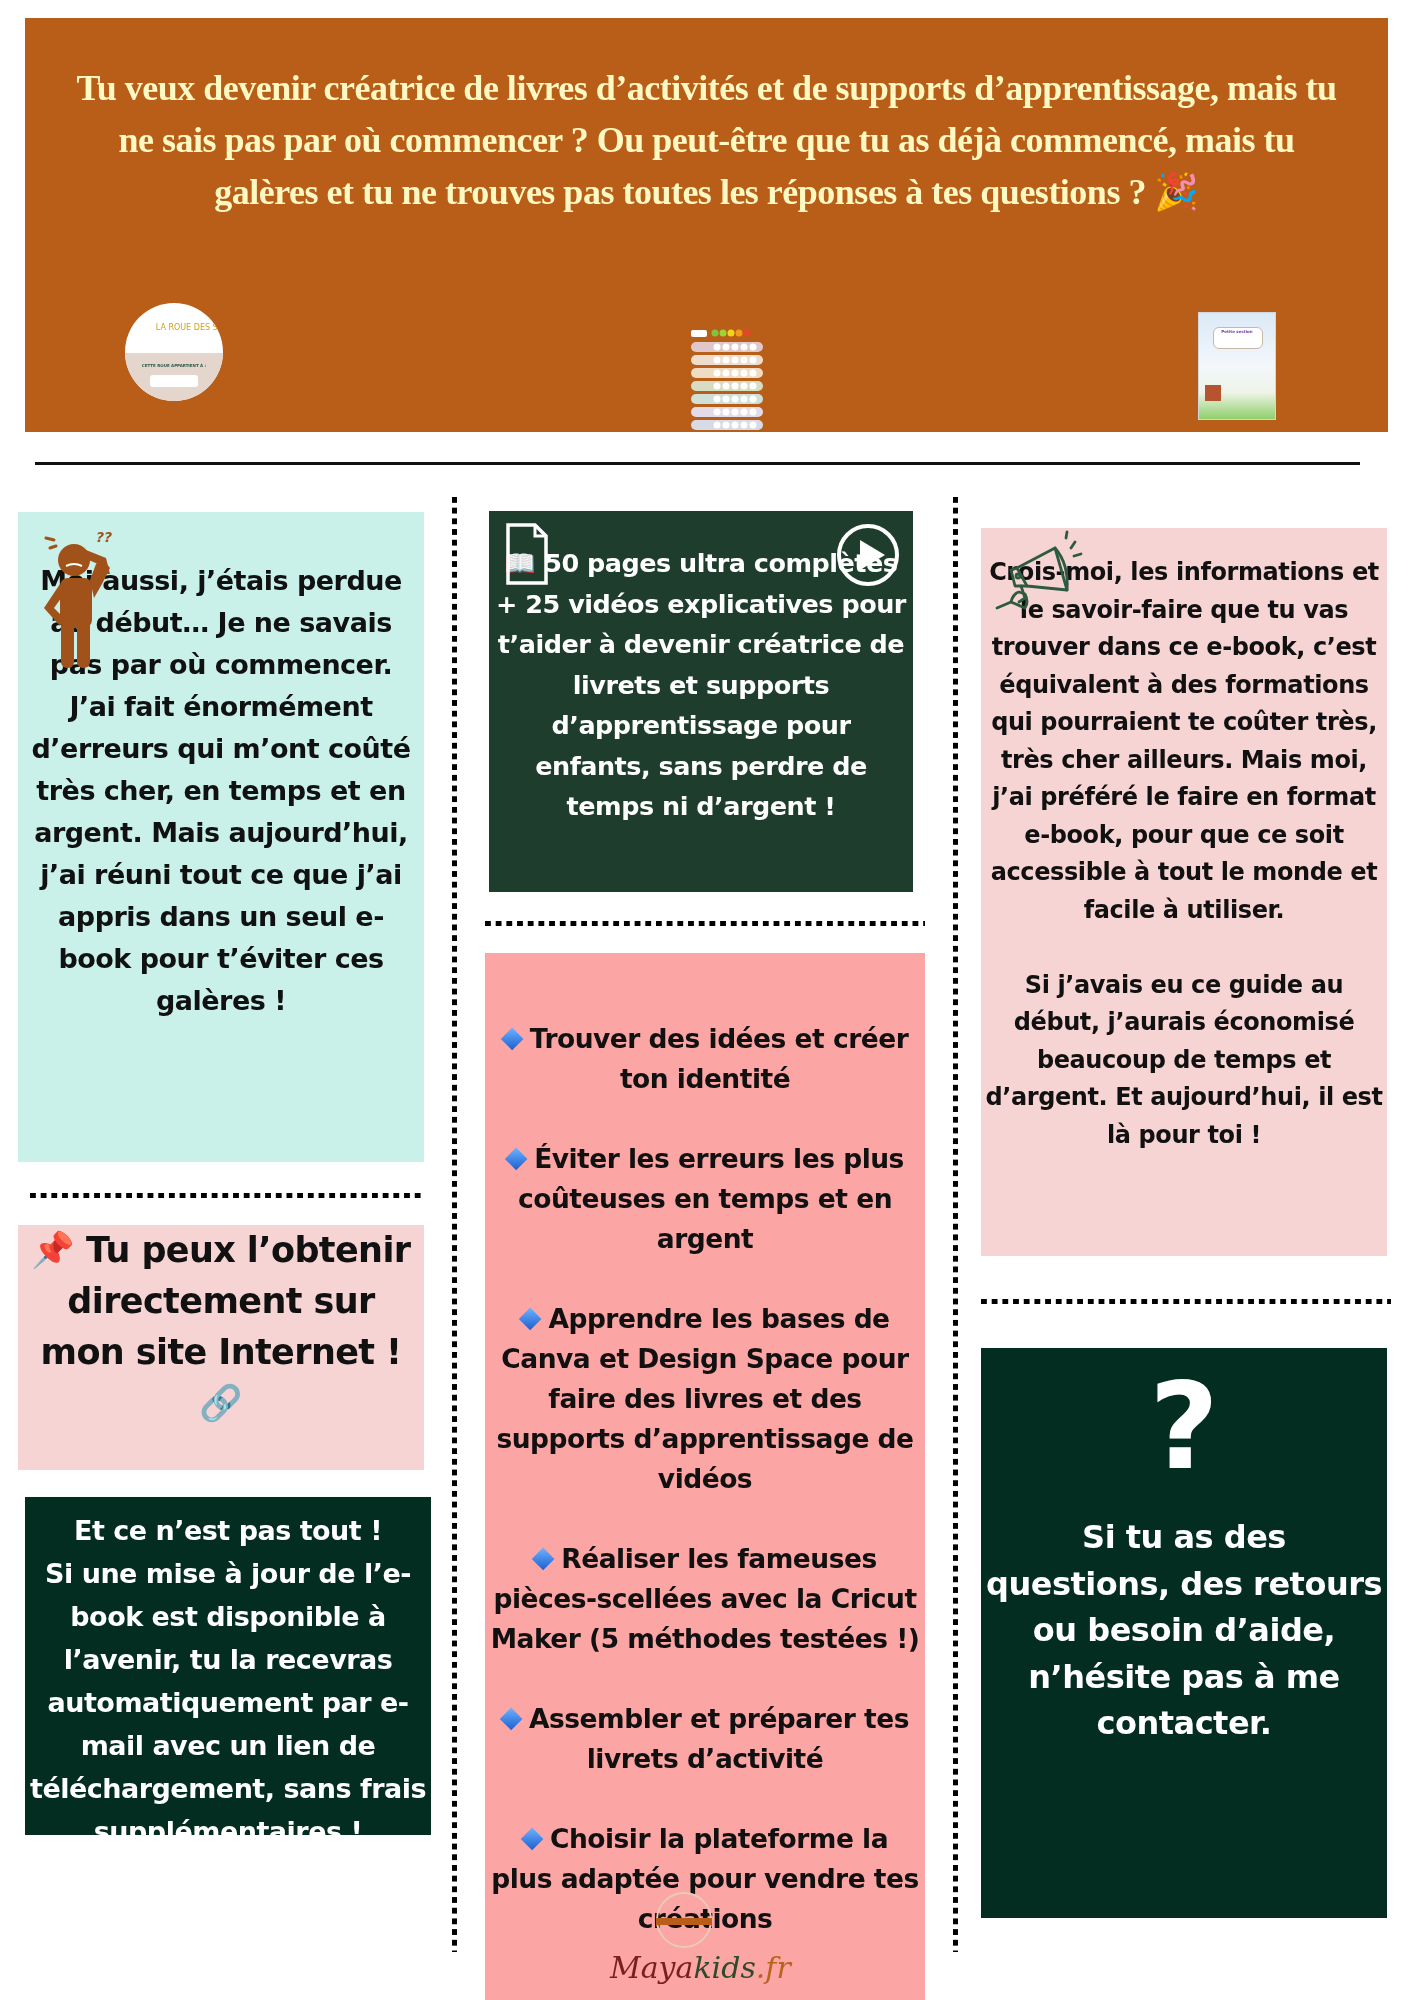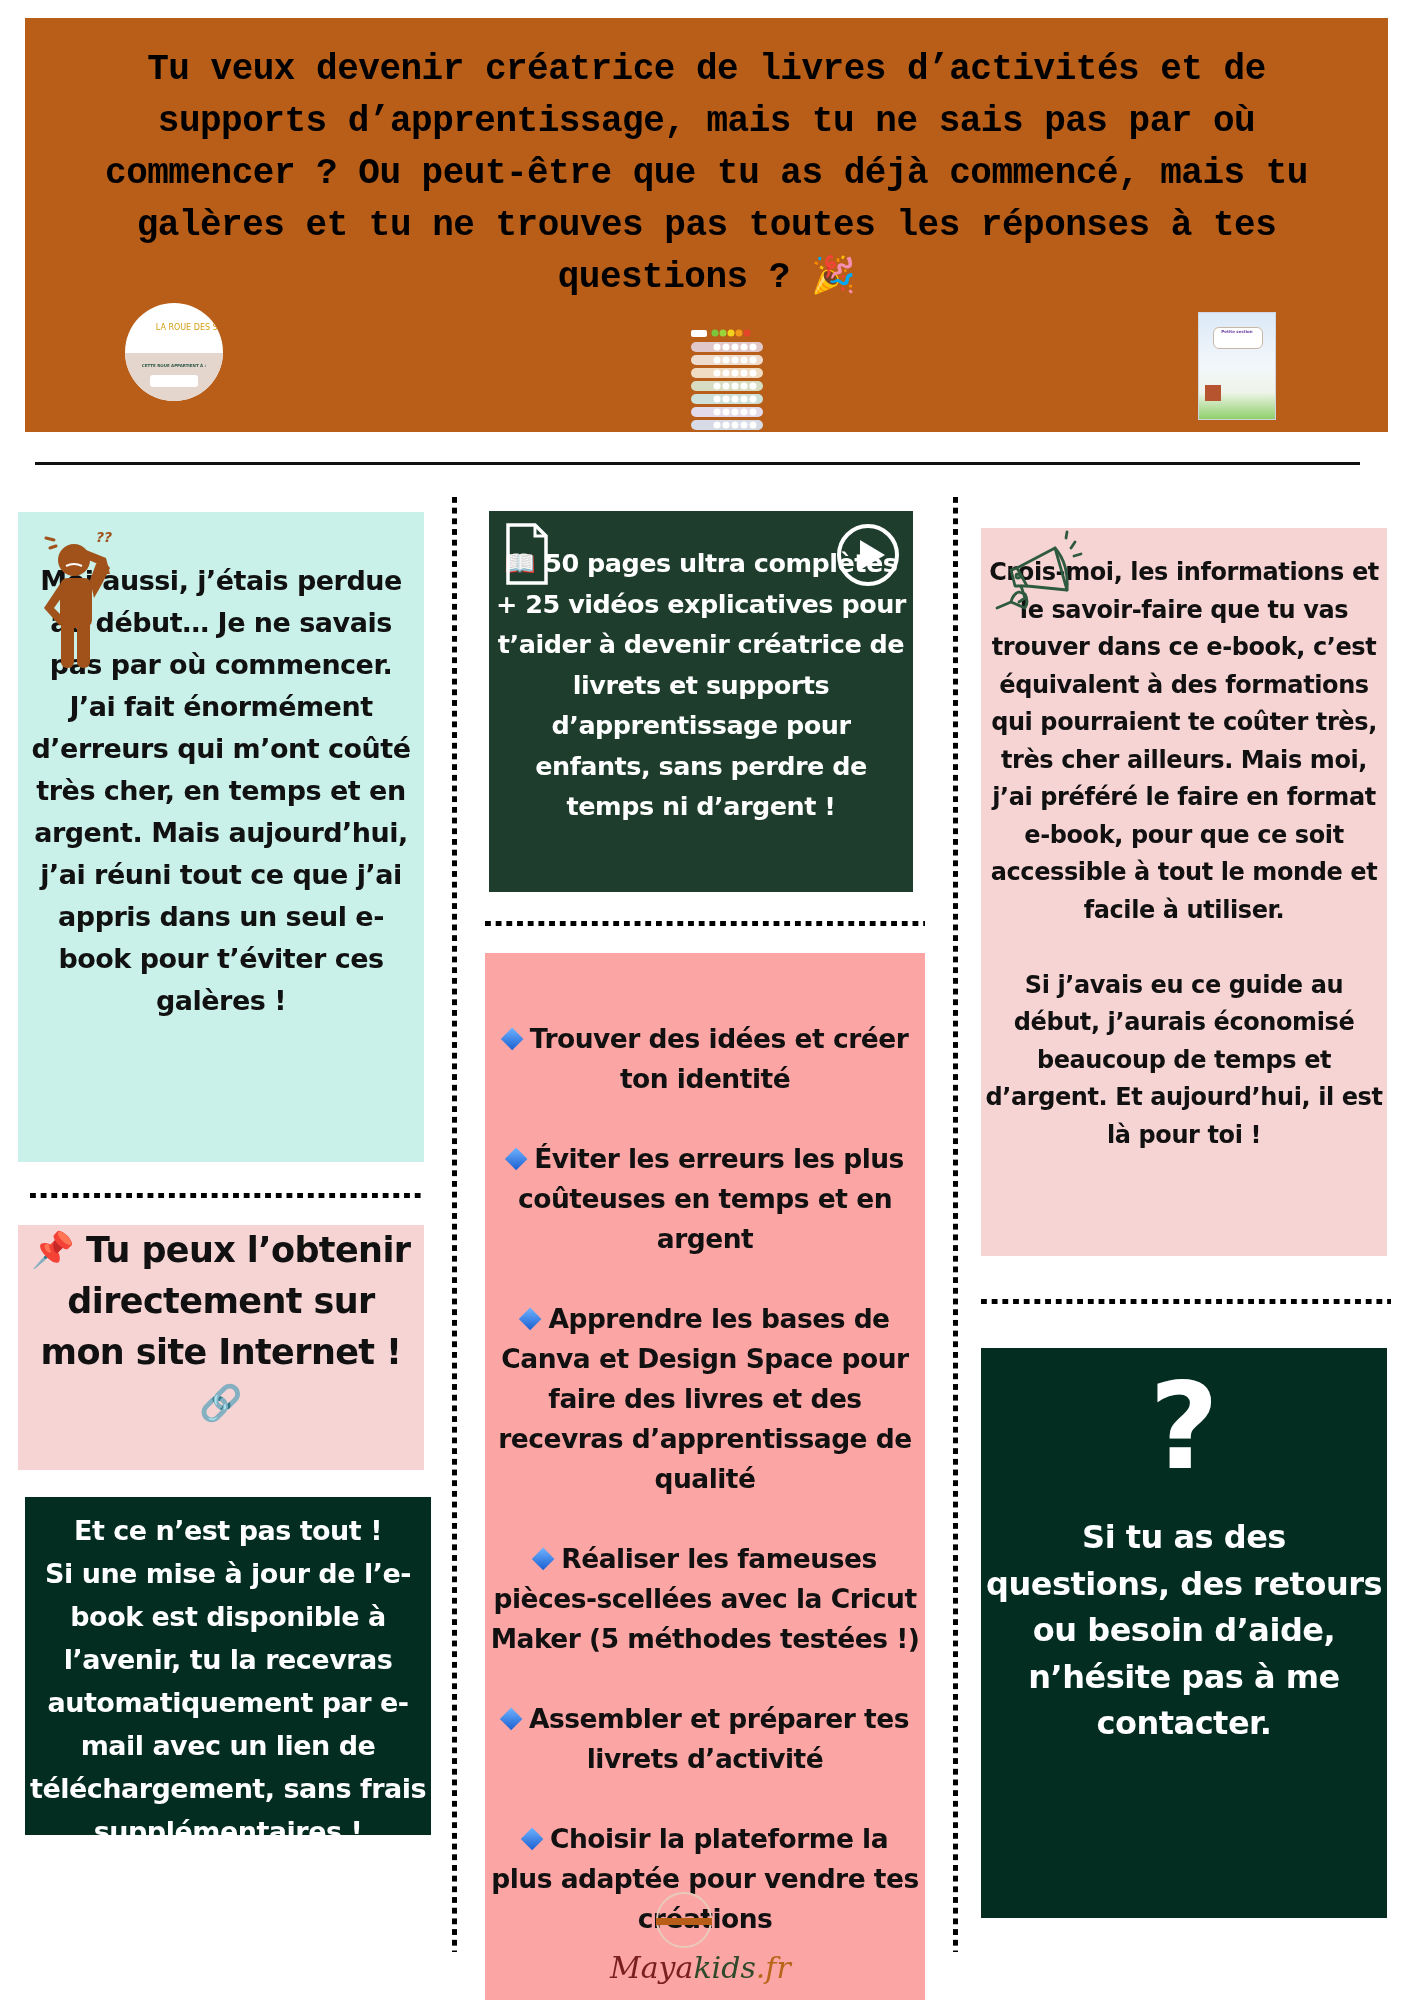--- a/index.html
+++ b/index.html
@@ -4,22 +4,22 @@
 <style>
   * { margin:0; padding:0; box-sizing:border-box; }
   html, body { width:1415px; height:2000px; background:#ffffff; overflow:hidden; }
   body { position:relative; font-family:"DejaVu Sans", "Liberation Sans", sans-serif; }
 
   .abs { position:absolute; }
 
   
   #banner { left:25px; top:18px; width:1363px; height:414px; background:#B85E18; }
   #banner-title {
-    position:absolute; left:40px; top:26px; width:1283px;
-    color:#000000; font-family:Liberation Mono, monospace; font-weight:bold;
+    position:absolute; left:40px; top:44px; width:1283px;
+    color:#fef9c3; font-family:Liberation Serif, serif; font-weight:bold;
     font-size:36px; line-height:52px; text-align:center; letter-spacing:-0.5px;
   }
   .thumb { position:absolute; }
 
   
   #thumb-wheel { left:100px; top:285px; width:98px; height:98px; border-radius:50%; overflow:hidden; background:#fff; }
   #thumb-wheel .bottom { position:absolute; left:0; top:50px; width:100%; height:48px; background:#e4d5cd; }
   #thumb-wheel .t1 { position:absolute; left:12px; top:20px; width:100%; text-align:right; color:#d4a017; font-size:8px; font-weight:normal; line-height:10px; }
   #thumb-wheel .t2 { position:absolute; left:0; top:60px; width:100%; text-align:center; color:#2f5a4a; font-size:4px; font-weight:bold; }
   #thumb-wheel .field { position:absolute; left:25px; top:72px; width:48px; height:12px; background:#fff; border-radius:3px; }
@@ -209,21 +209,21 @@
 </svg>
 <svg id="icon-play" class="abs" viewBox="0 0 64 64">
   <circle cx="32" cy="32" r="29" fill="none" stroke="#fff" stroke-width="4"></circle>
   <path d="M24 17 L49 32 L24 47 Z" fill="#fff"></path>
 </svg>
 
 <div id="card-list" class="card">
   <div class="card-text">
     <div><span class="diamond"></span><span>Trouver des idées et créer ton identité</span></div>
     <div><span class="diamond"></span><span>Éviter les erreurs les plus coûteuses en temps et en argent</span></div>
-    <div><span class="diamond"></span><span>Apprendre les bases de Canva et Design Space pour faire des livres et des recevras d’apprentissage de qualité</span></div>
+    <div><span class="diamond"></span><span>Apprendre les bases de Canva et Design Space pour faire des livres et des supports d’apprentissage de vidéos</span></div>
     <div><span class="diamond"></span><span>Réaliser les fameuses pièces-scellées avec la Cricut Maker (5 méthodes testées !)</span></div>
     <div><span class="diamond"></span><span>Assembler et préparer tes livrets d’activité</span></div>
     <div><span class="diamond"></span><span>Choisir la plateforme la plus adaptée pour vendre tes créations</span></div>
   </div>
 </div>
 
 <div id="card-crois" class="card">
   <div class="card-text">Crois-moi, les informations et le savoir-faire que tu vas trouver dans ce e-book, c’est équivalent à des formations qui pourraient te coûter très, très cher ailleurs. Mais moi, j’ai préféré le faire en format e-book, pour que ce soit accessible à tout le monde et facile à utiliser.
 
 Si j’avais eu ce guide au début, j’aurais économisé beaucoup de temps et d’argent. Et aujourd’hui, il est là pour toi !</div>

